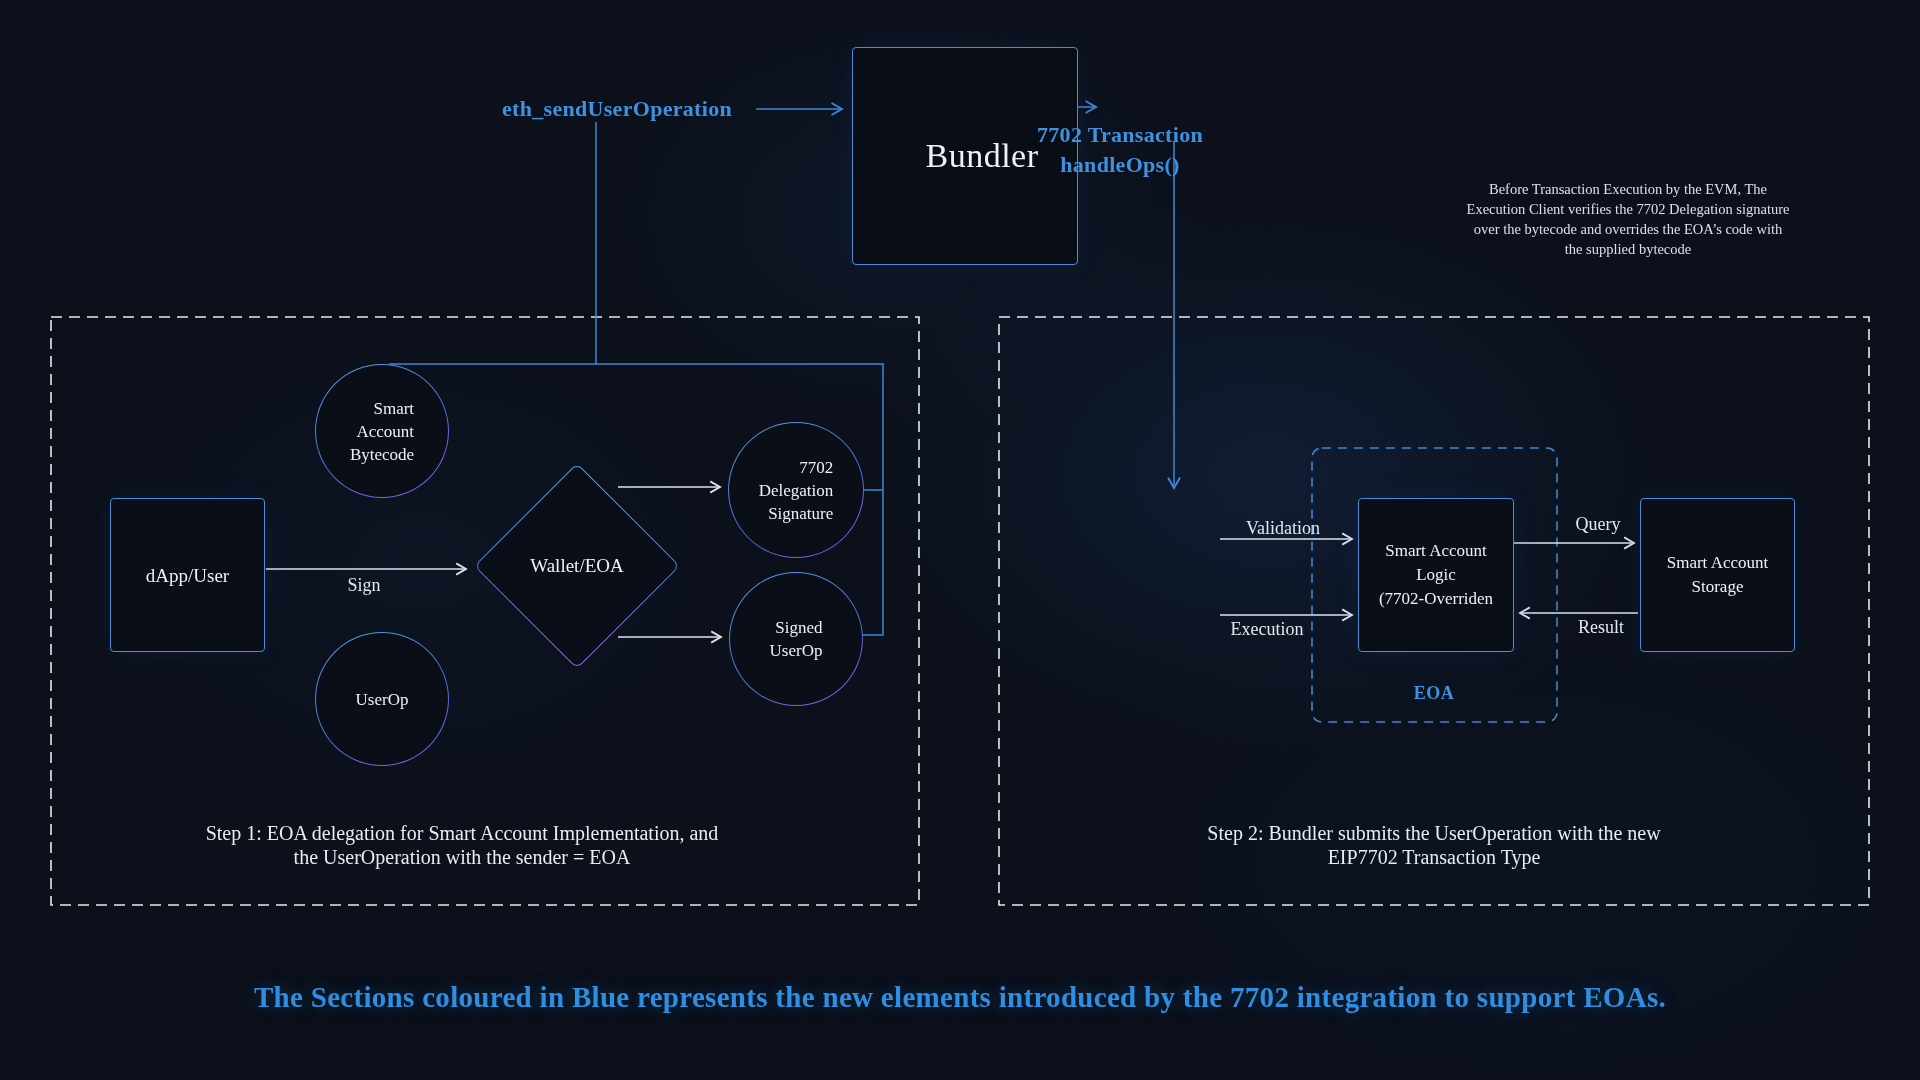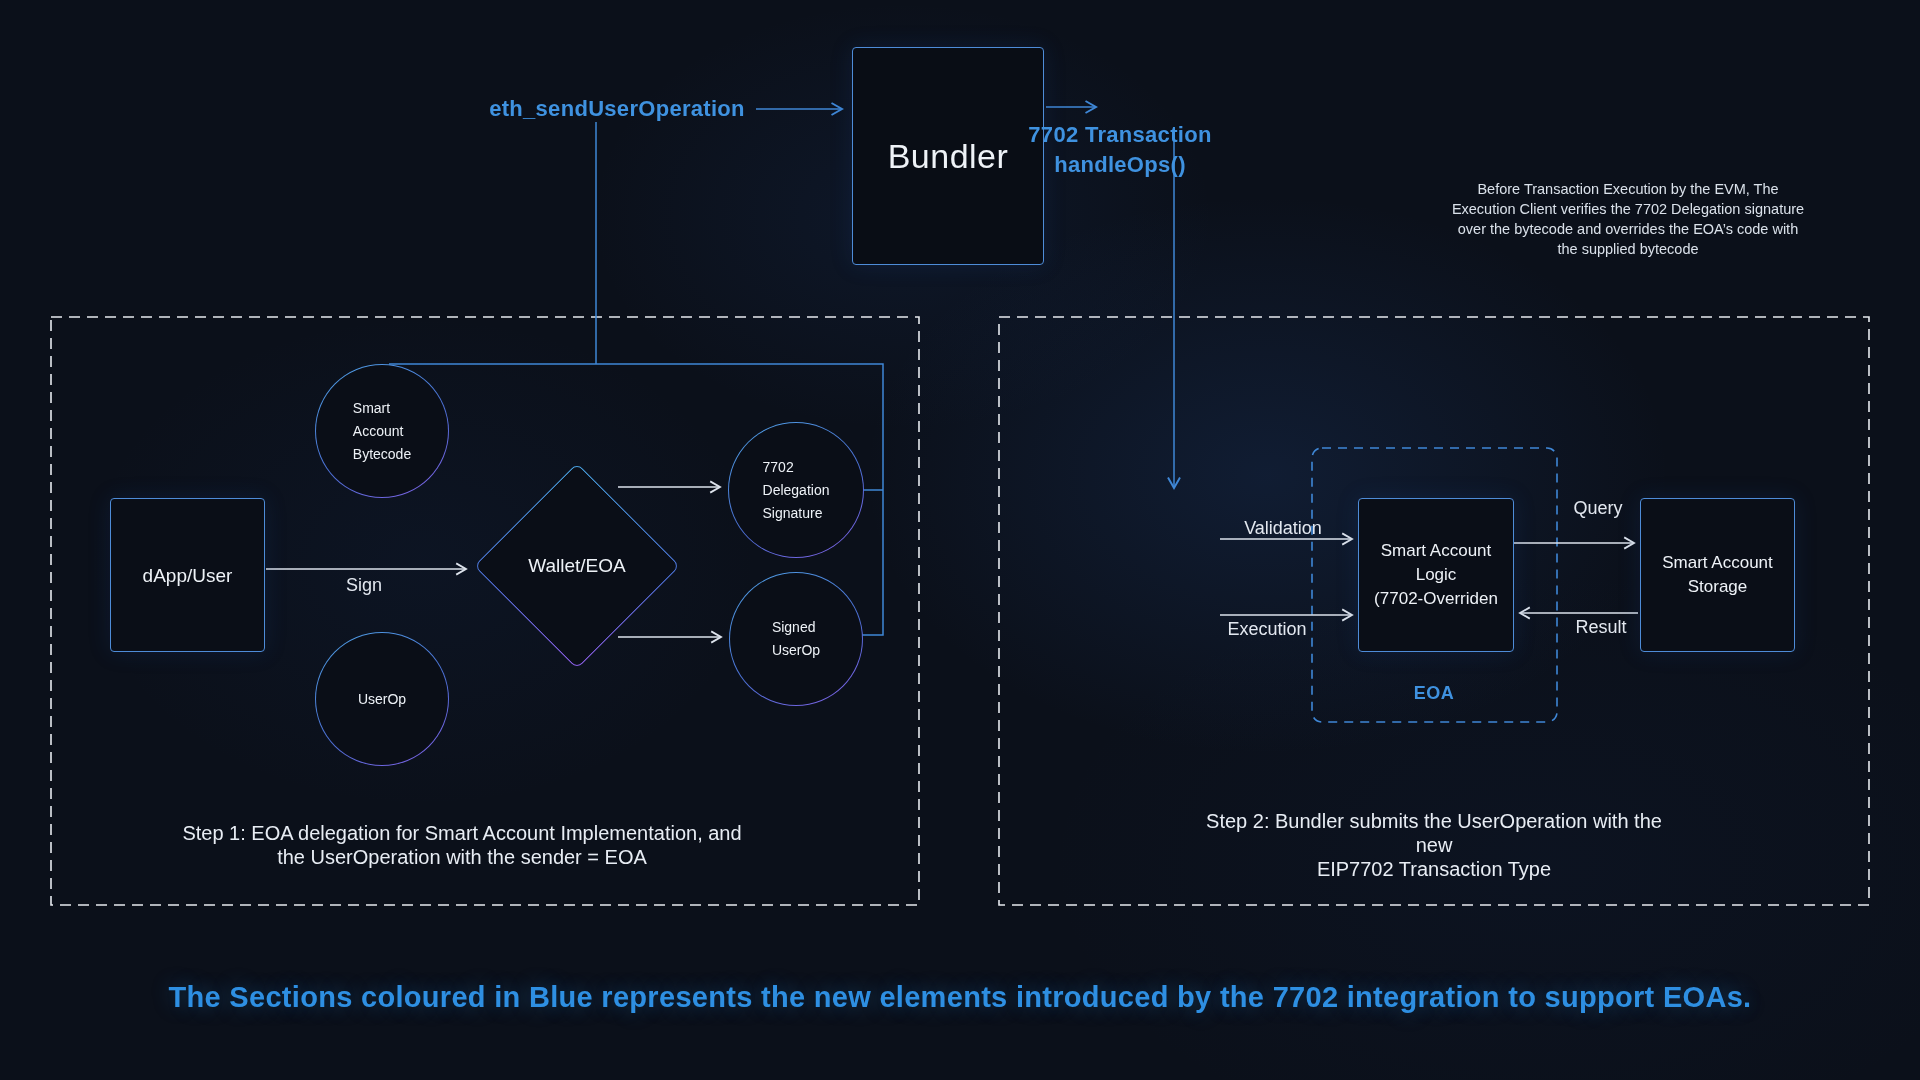--- a/index.html
+++ b/index.html
@@ -1,37 +1,37 @@
 <!DOCTYPE html>
 <html><head>
 <meta charset="utf-8">
 <style>
   html,body{margin:0;padding:0;background:#080b12;}
   .stage{
     position:relative;width:1920px;height:1080px;overflow:hidden;
-    font-family:Liberation Sans, sans-serif;
+    font-family:Liberation Serif, serif;
     background:
       radial-gradient(620px 430px at 66% 44%, rgba(44,95,180,0.16), transparent 65%),
       radial-gradient(480px 330px at 47% 20%, rgba(40,88,170,0.10), transparent 65%),
       radial-gradient(520px 380px at 22% 52%, rgba(30,70,140,0.08), transparent 65%),
       radial-gradient(700px 420px at 80% 80%, rgba(26,58,120,0.07), transparent 70%),
       #0b101a;
     color:#eef2f7;
   }
   .wires{position:absolute;left:0;top:0;}
   .node{
     position:absolute;display:flex;align-items:center;justify-content:center;
     text-align:center;background:#0a0e17;border:1.5px solid #4e8cd8;border-radius:4px;
     font-size:19px;line-height:25px;color:#eef2f7;white-space:pre-line;
     box-shadow:0 0 22px rgba(30,70,150,0.18);
   }
   .node.bundler{font-size:34px;line-height:40px;letter-spacing:0.5px;background:#090d15;}
   .circle{
-    position:absolute;display:flex;align-items:center;justify-content:center;text-align:left;
-    border-radius:50%;font-size:14px;line-height:23px;white-space:pre-line;
+    position:absolute;display:flex;align-items:center;justify-content:center;text-align:right;
+    border-radius:50%;font-size:17px;line-height:23px;white-space:pre-line;
     border:1.5px solid transparent;
     background:linear-gradient(#0a0e17,#0a0e17) padding-box,
                linear-gradient(150deg,#4f9be4 10%,#4b6fd4 55%,#7e62e6 95%) border-box;
   }
   .diamond{
     position:absolute;width:144px;height:144px;transform:rotate(45deg);border-radius:8px;
     border:1.5px solid transparent;
     background:linear-gradient(#0a0e17,#0a0e17) padding-box,
                linear-gradient(135deg,#49a0e0 5%,#4b6fd4 55%,#8a5fe6 95%) border-box;
   }
@@ -87,21 +87,21 @@
     <line x1="618" y1="487" x2="720" y2="487" stroke="#dde3ec" stroke-width="1.4" marker-end="url(#aw)"></line>
     <line x1="618" y1="637" x2="721" y2="637" stroke="#dde3ec" stroke-width="1.4" marker-end="url(#aw)"></line>
     <line x1="1220" y1="539" x2="1352" y2="539" stroke="#dde3ec" stroke-width="1.4" marker-end="url(#aw)"></line>
     <line x1="1220" y1="615" x2="1352" y2="615" stroke="#dde3ec" stroke-width="1.4" marker-end="url(#aw)"></line>
     <line x1="1514" y1="543" x2="1634" y2="543" stroke="#dde3ec" stroke-width="1.4" marker-end="url(#aw)"></line>
     <line x1="1638" y1="613" x2="1520" y2="613" stroke="#dde3ec" stroke-width="1.4" marker-end="url(#aw)"></line>
   </svg>
 
   <div class="lbl top-lbl blue" style="left:617px;top:109px;white-space:nowrap;">eth_sendUserOperation</div>
 
-  <div class="node bundler" style="left:852px;top:47px;width:190px;height:216px;">Bundler</div>
+  <div class="node bundler" style="left:852px;top:47px;width:190px;height:216px;padding-left:34px;">Bundler</div>
 
   <div class="lbl top-lbl blue" style="left:1120px;top:106px;margin-top:44px;">7702 Transaction
 handleOps()</div>
 
   <div class="note">Before Transaction Execution by the EVM, The
 Execution Client verifies the 7702 Delegation signature
 over the bytecode and overrides the EOA’s code with
 the supplied bytecode</div>
 
   <div class="node" style="left:110px;top:498px;width:153px;height:152px;">dApp/User</div>
@@ -133,21 +133,21 @@
 Logic
 (7702-Overriden</div>
 
   <div class="node" style="left:1640px;top:498px;width:153px;height:152px;font-size:17px;line-height:24px;">Smart Account
 Storage</div>
 
   <div class="lbl blue" style="left:1434px;top:693px;font-size:18px;font-weight:bold;letter-spacing:0.5px;">EOA</div>
 
   <div class="lbl edge-lbl" style="left:1267px;top:528px;margin-left:16px;">Validation</div>
   <div class="lbl edge-lbl" style="left:1267px;top:629px;">Execution</div>
-  <div class="lbl edge-lbl" style="left:1598px;top:508px;">Query</div>
+  <div class="lbl edge-lbl" style="left:1598px;top:524px;">Query</div>
   <div class="lbl edge-lbl" style="left:1601px;top:627px;">Result</div>
 
   <div class="lbl caption" style="left:1434px;top:845px;">Step 2: Bundler submits the UserOperation with the new
 EIP7702 Transaction Type</div>
 
   <div class="legend">The Sections coloured in Blue represents the new elements introduced by the 7702 integration to support EOAs.</div>
 
 </div>
 
 </body></html>

